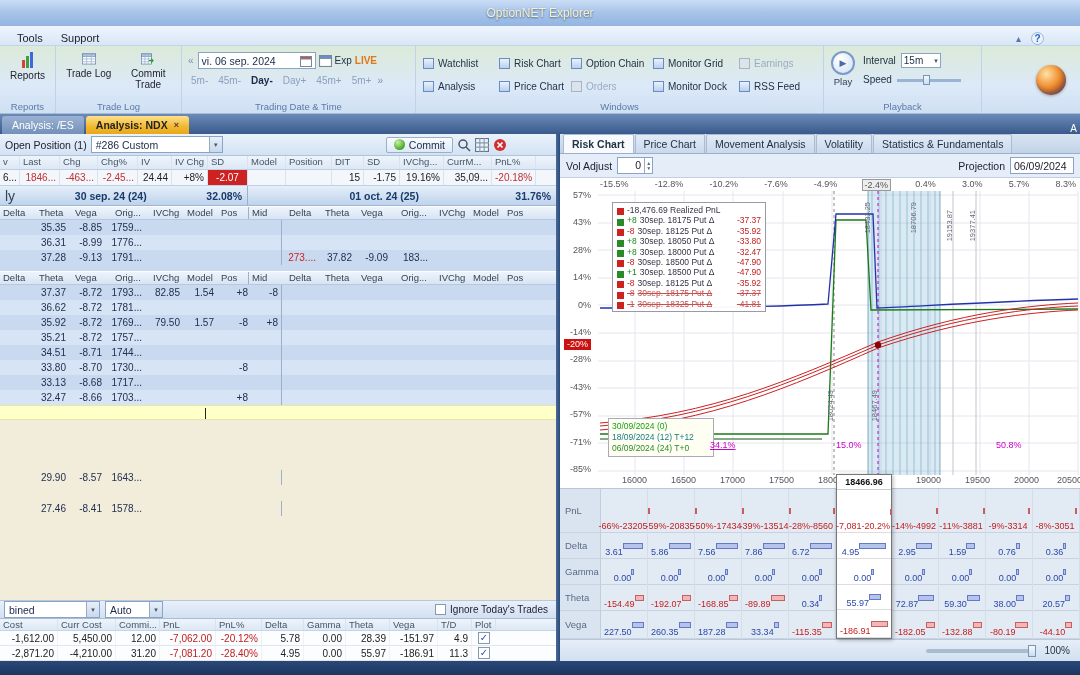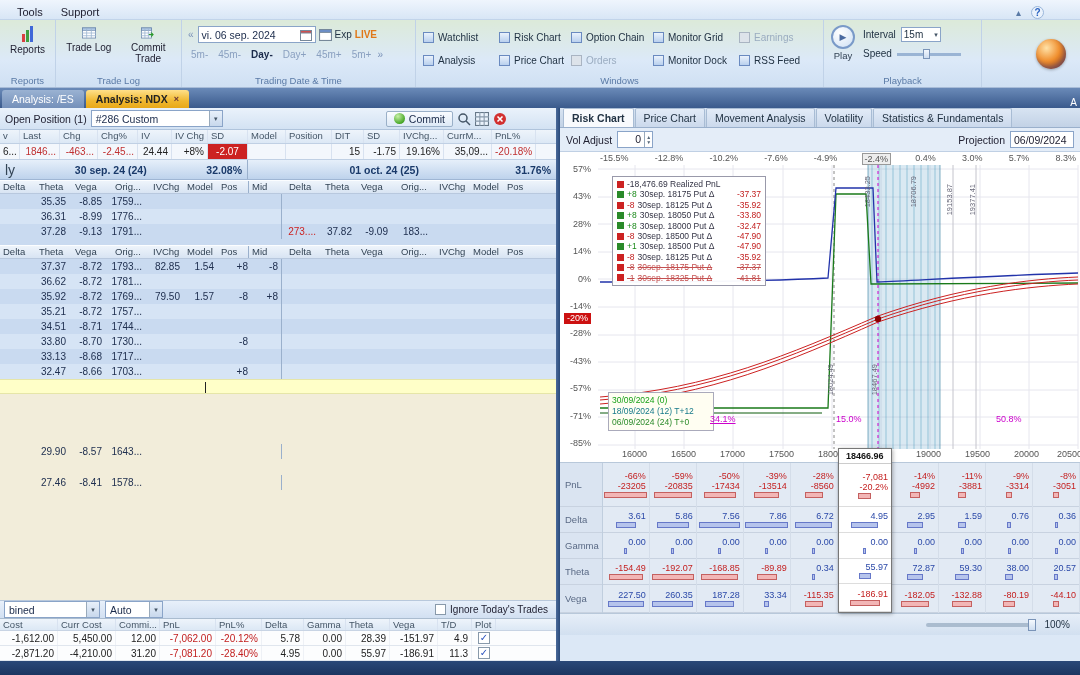--- a/index.html
+++ b/index.html
@@ -155,21 +155,21 @@
 .tax{position:absolute;top:1px;left:38px;right:2px;display:flex;justify-content:space-between;font-size:9px;color:#555;}
 .tax span{padding:0 2px;}
 .tax span:nth-of-type(6){border:1px solid #999;background:#ededed;}
 .lax{position:absolute;top:12px;bottom:14px;left:0;width:34px;display:flex;flex-direction:column;justify-content:space-between;font-size:9px;color:#555;}
 .lax span{display:block;text-align:right;padding-right:3px;}
 .pnlmark{position:absolute;left:4px;top:161px;background:#cc1111;color:#fff;font-size:9px;padding:0 3px;line-height:11px;}
 .xax{position:absolute;bottom:1px;left:0;right:0;height:12px;font-size:9px;color:#555;}
 .xax span{position:absolute;}
 .xax span:nth-of-type(1){left:62px}.xax span:nth-of-type(2){left:111px}.xax span:nth-of-type(3){left:160px}.xax span:nth-of-type(4){left:209px}.xax span:nth-of-type(5){left:258px}.xax span:nth-of-type(6){left:356px}.xax span:nth-of-type(7){left:405px}.xax span:nth-of-type(8){left:454px}.xax span:nth-of-type(9){left:497px}
 .legend{position:absolute;left:52px;top:24px;width:154px;background:rgba(255,255,255,.96);border:1px solid #99a;padding:2px 4px;font-size:8.5px;line-height:10.4px;color:#334;}
-.lgd{display:flex;gap:3px;align-items:center;white-space:nowrap;width:100%;}
+.lgd{display:flex;gap:3px;align-items:flex-end;white-space:nowrap;width:100%;}
 .sw{width:7px;height:7px;flex:none;}
 .swr{background:#c22;}
 .swg{background:#2a8a2a;}
 .lq.qg{color:#1a8a1a;}
 .lq.qr{color:#c22020;}
 .ld{color:#c22020;margin-left:auto;}
 .lgd.strike .lq,.lgd.strike .lt,.lgd.strike .ld{text-decoration:line-through;color:#c45050;}
 .datebox{position:absolute;left:48px;top:240px;width:106px;background:#fffef2;border:1px solid #aab;font-size:8.5px;padding:2px 3px;line-height:11px;white-space:nowrap;overflow:hidden;}
 .datebox div:nth-of-type(1){color:#17a017;}
 .datebox div:nth-of-type(2){color:#177a8a;}
@@ -185,21 +185,21 @@
 .rots span:nth-of-type(4){left:349px;top:24px;}
 .rots span:nth-of-type(5){left:385px;top:32px;}
 .rots span:nth-of-type(6){left:408px;top:32px;}
 
 .greeks{height:150px;display:flex;background:#e2eaf4;font-size:9px;flex:none;}
 .glab{width:44px;display:flex;flex-direction:column;color:#5a6a85;background:#dae4f1;border-right:1px solid #c0cede;font-size:9.5px;}
 .glab div{display:flex;align-items:center;padding-left:5px;border-bottom:1px solid #c8d2e0;}
 .h1{height:44px;}.h2{height:26px;}.h3{height:26px;}.h4{height:26px;}.h5{height:28px;}
 .gcols{display:flex;}
 .gcol{width:47px;display:flex;flex-direction:column;border-right:1px solid #d4dde9;}
-.gcell{position:relative;display:flex;flex-direction:column;align-items:flex-end;justify-content:center;padding:1px 3px;border-bottom:1px solid #c8d2e0;}
+.gcell{position:relative;display:flex;flex-direction:row;align-items:flex-end;justify-content:center;padding:1px 3px;border-bottom:1px solid #c8d2e0;}
 .gv{line-height:10px;}
 .bar{height:6px;margin-top:1px;align-self:center;}
 .bpos{background:#b6c4ec;border:1px solid #6678c8;}
 .bneg{background:#f2b6b6;border:1px solid #c46060;}
 .neg{color:#c42020;}
 .pos{color:#2a48a8;}
 .gcur{width:56px;background:#fff;border:1px solid #777;box-shadow:1px 1px 4px rgba(0,0,0,.3);margin-top:-15px;z-index:4;display:flex;flex-direction:column;}
 .gprice{height:15px;display:flex;align-items:center;justify-content:center;font-weight:bold;color:#111;border-bottom:1px solid #ccc;font-size:9px;}
 .gcur .gcell{border-bottom:1px solid #ddd;}
 
@@ -207,20 +207,23 @@
 .ztrack{width:110px;height:4px;background:#aabccf;position:relative;border-radius:2px;}
 .zthumb{position:absolute;right:0;top:-4px;width:8px;height:12px;background:linear-gradient(#f6fafe,#cdddf0);border:1px solid #7a94b8;}
 .zlabel{font-size:10px;color:#234;}
 .statusbar{height:14px;background:linear-gradient(#2a4878,#1c3560);flex:none;}
 </style>
 </head>
 <body>
 
 <div class="app">
 
+  <div class="titlebar">
+    <span class="title">OptionNET Explorer</span>
+  </div>
 
   <div class="menubar">
     <span class="menuitem">Tools</span>
     <span class="menuitem">Support</span>
     <span class="mright">
       <span class="mico">▴</span>
       <span class="mico q">?</span>
     </span>
   </div>
 

